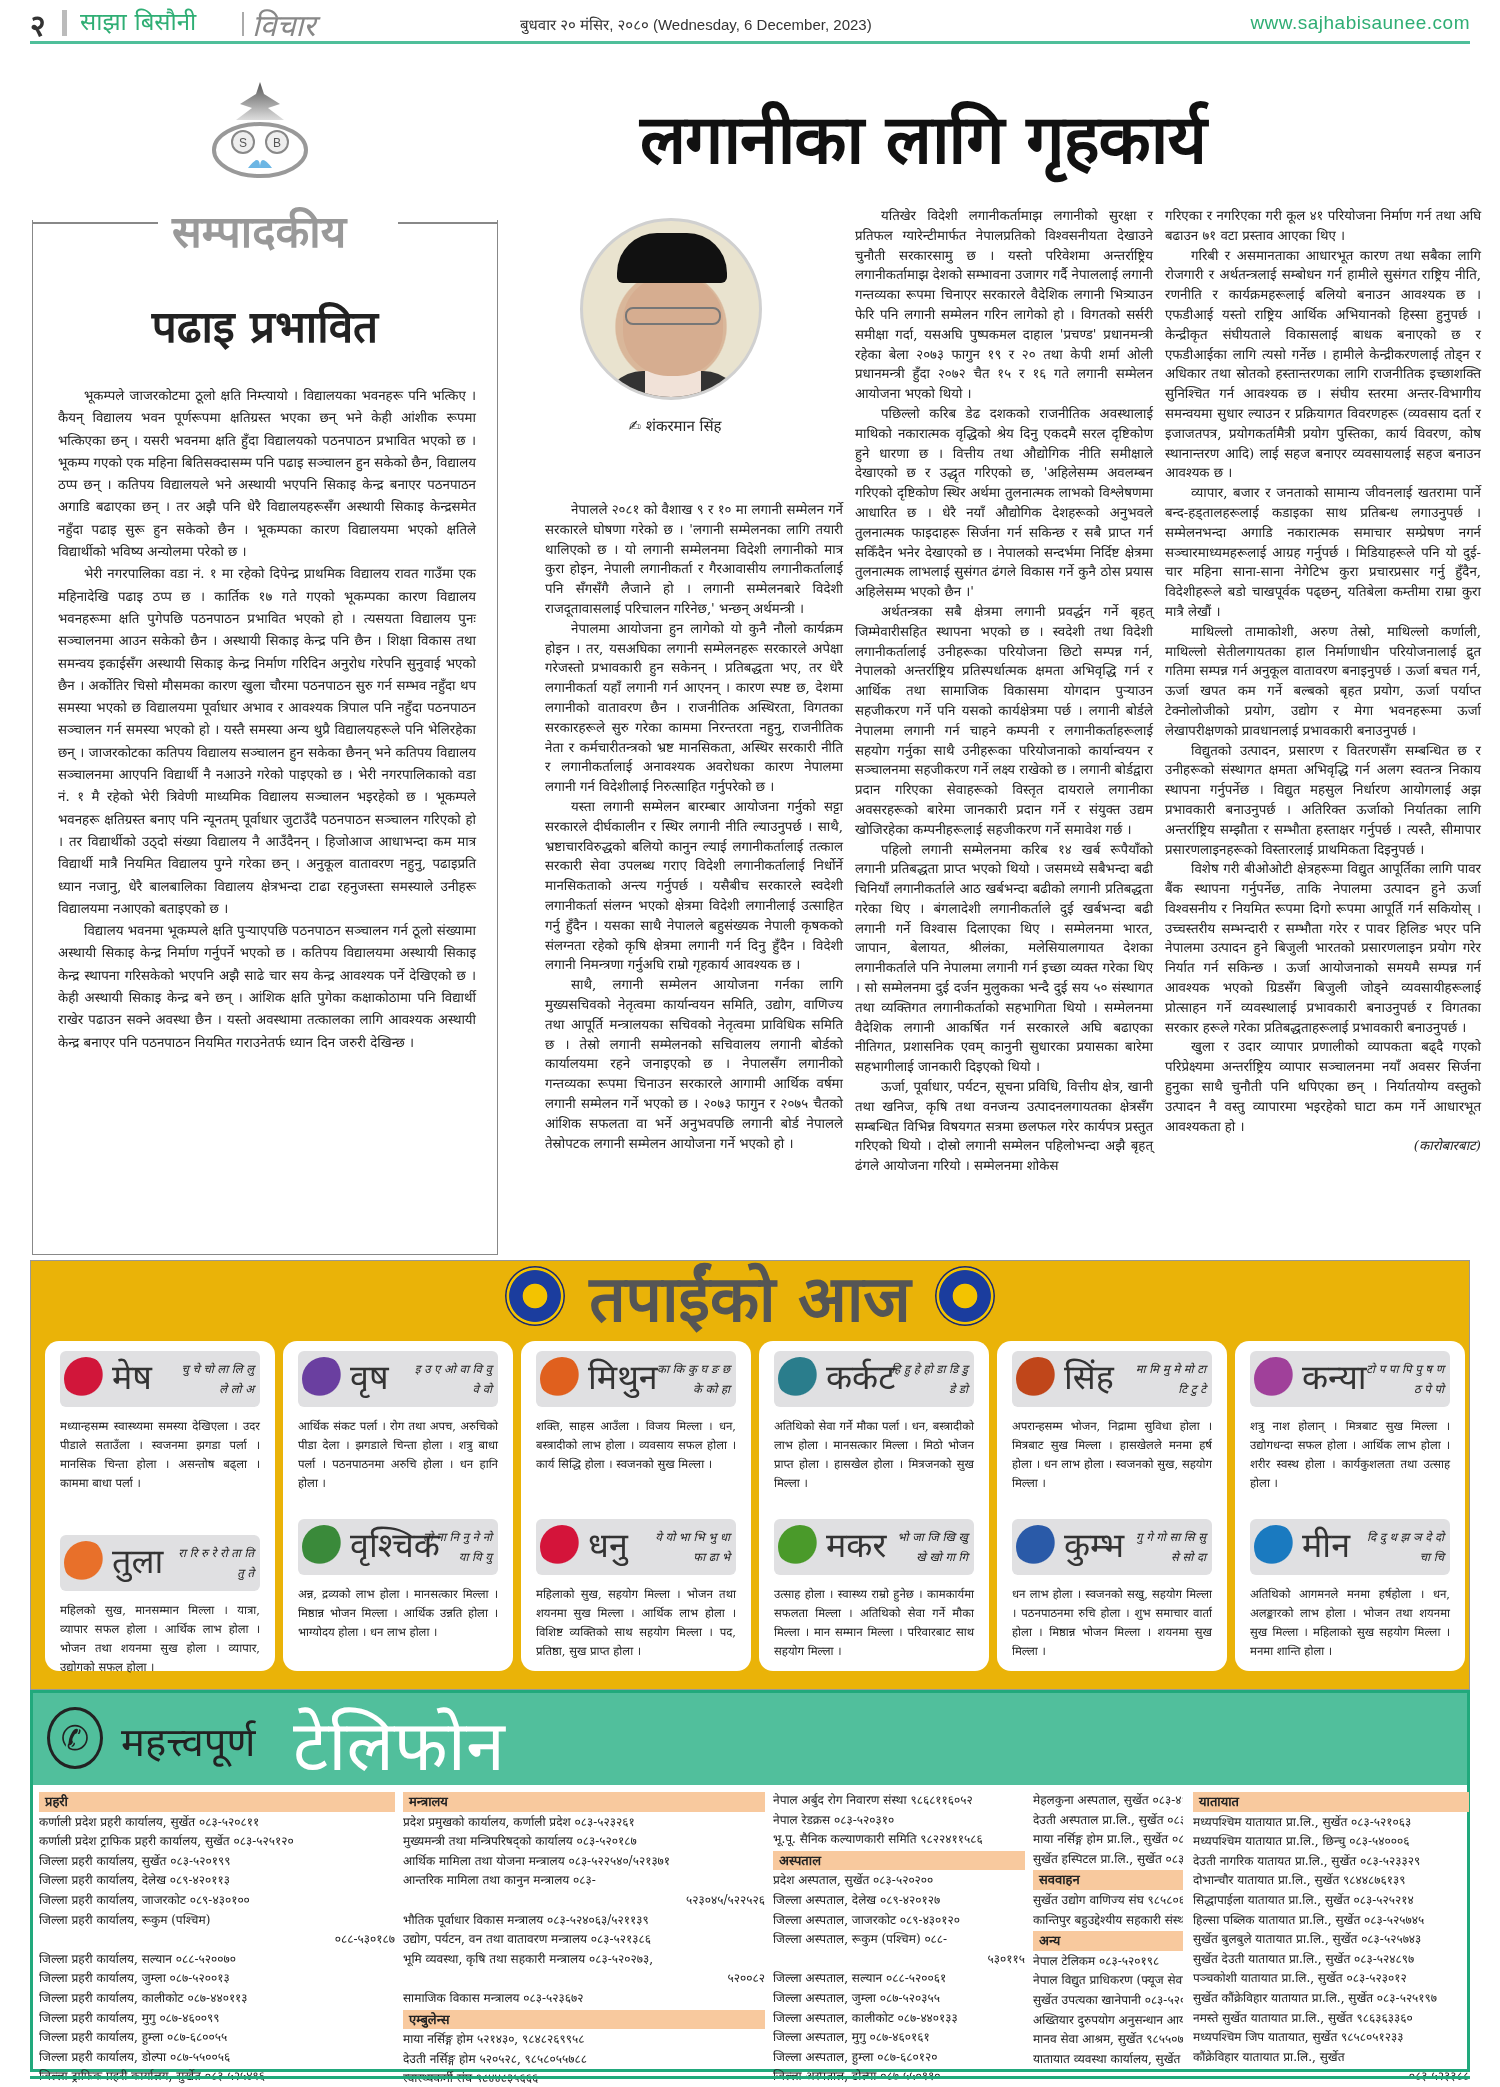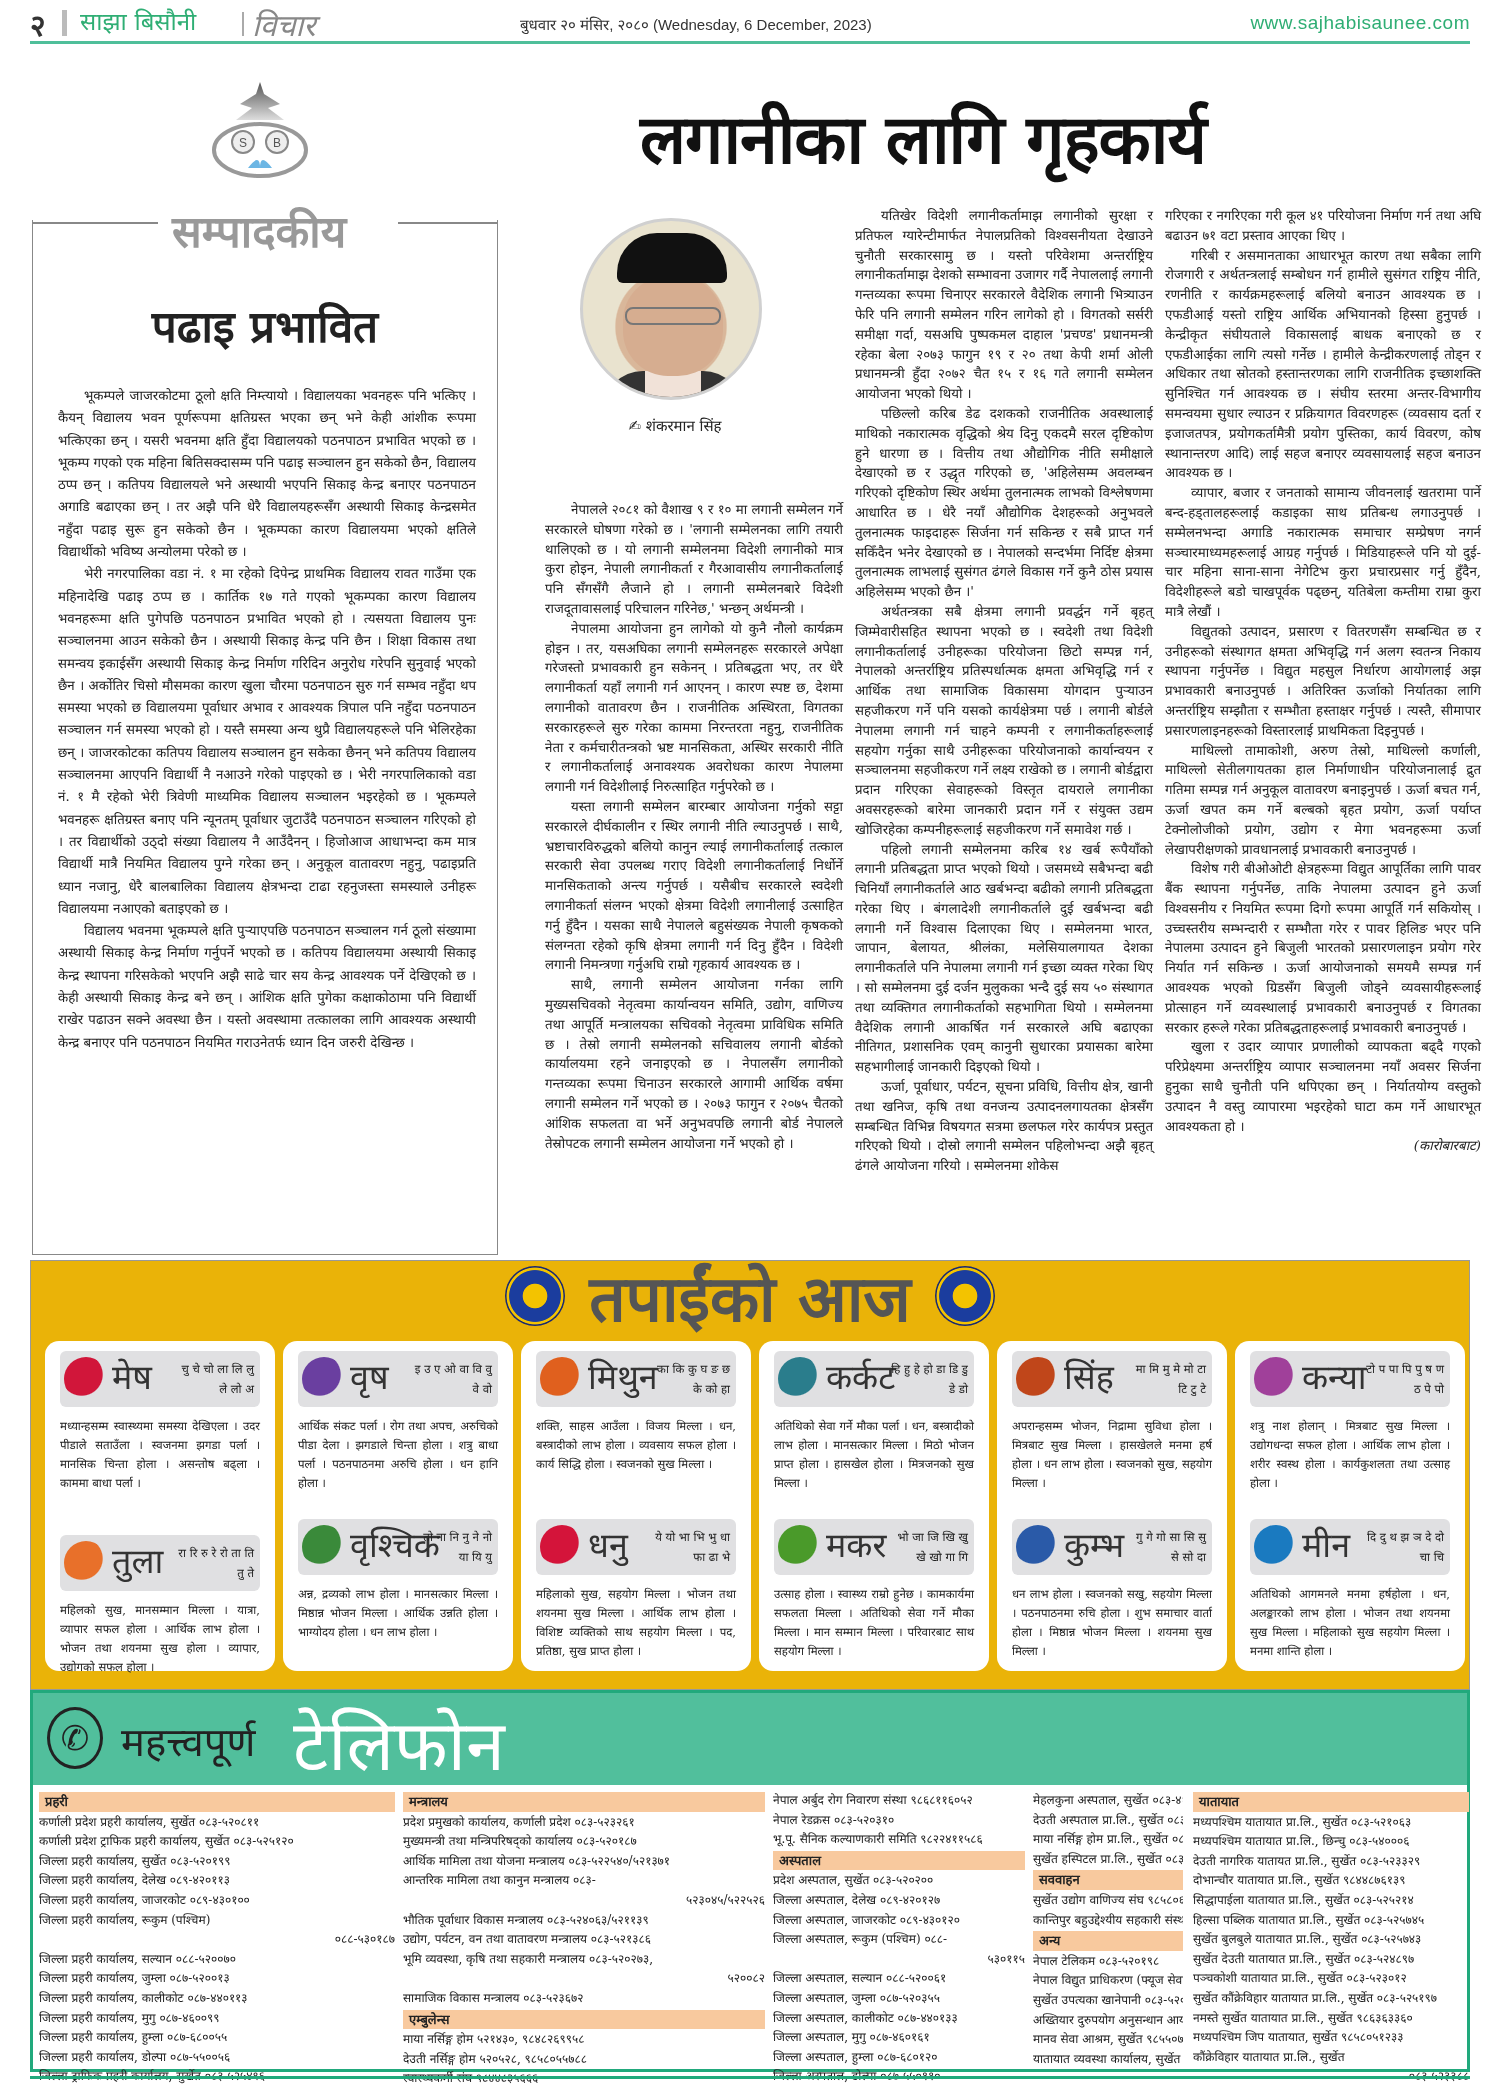--- a/index.html
+++ b/index.html
@@ -38,21 +38,21 @@
   .source { text-align: right; font-style: italic; }
 
   .horo { position: absolute; left: 30px; top: 1260px; width: 1440px; height: 430px; background: #eab308; border: 1px solid #999; }
   .horo-banner { position: absolute; left: 0; top: 0; width: 100%; height: 70px; display: flex; align-items: center; justify-content: center; gap: 24px; }
   .horo-banner .wheel { width: 60px; height: 60px; border-radius: 50%; background: radial-gradient(circle, #f3c300 0 28%, #1b3d9e 30% 60%, #f3c300 62% 66%, #1b2a70 68%); }
   .horo-title { font-size: 64px; font-weight: bold; color: #555; }
   .sign-card { position: absolute; width: 230px; height: 330px; background: #fff; border-radius: 14px; }
   .sign-head { position: absolute; left: 15px; top: 10px; width: 200px; height: 56px; background: #e0e0e2; border-radius: 6px; }
   .sign-icon { position: absolute; left: 4px; top: 6px; width: 44px; height: 44px; border-radius: 50%; }
   .sign-name { position: absolute; left: 52px; top: 4px; font-size: 34px; color: #333; line-height: 44px; }
-  .sign-syll { position: absolute; right: 6px; top: 8px; font-size: 11.5px; line-height: 20px; color: #222; text-align: right; width: 80px; }
+  .sign-syll { position: absolute; right: 6px; top: 8px; font-size: 11.5px; line-height: 20px; color: #222; text-align: right; width: 80px; font-style: italic; }
   .sign-text { position: absolute; left: 15px; top: 76px; width: 200px; font-size: 11.5px; line-height: 19px; text-align: justify; font-family: "DejaVu Serif", serif; color: #222; }
 
   .phone { position: absolute; left: 30px; top: 1690px; width: 1440px; height: 382px; border: 3px solid #21a97c; }
   .phone-banner { position: absolute; left: 0; top: 0; width: 100%; height: 92px; background: #51bf9c; }
   .phone-icon { position: absolute; left: 14px; top: 14px; width: 56px; height: 62px; border: 3px solid #222; border-radius: 50%; display: flex; align-items: center; justify-content: center; font-size: 34px; color: #222; }
   .phone-label1 { position: absolute; left: 88px; top: 20px; font-size: 40px; color: #222; }
   .phone-label2 { position: absolute; left: 260px; top: 2px; font-size: 70px; color: #fff; }
   .ph-col { position: absolute; top: 98px; font-size: 12px; line-height: 19.6px; font-family: "DejaVu Serif", serif; color: #222; }
   .ph-head { background: #f8c99e; font-weight: bold; font-size: 13px; padding-left: 6px; margin: 1px 0; }
   .ph-item { white-space: nowrap; overflow: hidden; }
@@ -125,22 +125,22 @@
   <p>यतिखेर विदेशी लगानीकर्तामाझ लगानीको सुरक्षा र प्रतिफल ग्यारेन्टीमार्फत नेपालप्रतिको विश्वसनीयता देखाउने चुनौती सरकारसामु छ । यस्तो परिवेशमा अन्तर्राष्ट्रिय लगानीकर्तामाझ देशको सम्भावना उजागर गर्दै नेपाललाई लगानी गन्तव्यका रूपमा चिनाएर सरकारले वैदेशिक लगानी भित्र्याउन फेरि पनि लगानी सम्मेलन गरिन लागेको हो । विगतको सर्सरी समीक्षा गर्दा, यसअघि पुष्पकमल दाहाल 'प्रचण्ड' प्रधानमन्त्री रहेका बेला २०७३ फागुन १९ र २० तथा केपी शर्मा ओली प्रधानमन्त्री हुँदा २०७२ चैत १५ र १६ गते लगानी सम्मेलन आयोजना भएको थियो ।</p>
   <p>पछिल्लो करिब डेढ दशकको राजनीतिक अवस्थालाई माथिको नकारात्मक वृद्धिको श्रेय दिनु एकदमै सरल दृष्टिकोण हुने धारणा छ । वित्तीय तथा औद्योगिक नीति समीक्षाले देखाएको छ र उद्धृत गरिएको छ, 'अहिलेसम्म अवलम्बन गरिएको दृष्टिकोण स्थिर अर्थमा तुलनात्मक लाभको विश्लेषणमा आधारित छ । धेरै नयाँ औद्योगिक देशहरूको अनुभवले तुलनात्मक फाइदाहरू सिर्जना गर्न सकिन्छ र सबै प्राप्त गर्न सकिँदैन भनेर देखाएको छ । नेपालको सन्दर्भमा निर्दिष्ट क्षेत्रमा तुलनात्मक लाभलाई सुसंगत ढंगले विकास गर्ने कुनै ठोस प्रयास अहिलेसम्म भएको छैन ।'</p>
   <p>अर्थतन्त्रका सबै क्षेत्रमा लगानी प्रवर्द्धन गर्ने बृहत् जिम्मेवारीसहित स्थापना भएको छ । स्वदेशी तथा विदेशी लगानीकर्तालाई उनीहरूका परियोजना छिटो सम्पन्न गर्न, नेपालको अन्तर्राष्ट्रिय प्रतिस्पर्धात्मक क्षमता अभिवृद्धि गर्न र आर्थिक तथा सामाजिक विकासमा योगदान पुऱ्याउन सहजीकरण गर्ने पनि यसको कार्यक्षेत्रमा पर्छ । लगानी बोर्डले नेपालमा लगानी गर्न चाहने कम्पनी र लगानीकर्ताहरूलाई सहयोग गर्नुका साथै उनीहरूका परियोजनाको कार्यान्वयन र सञ्चालनमा सहजीकरण गर्ने लक्ष्य राखेको छ । लगानी बोर्डद्वारा प्रदान गरिएका सेवाहरूको विस्तृत दायराले लगानीका अवसरहरूको बारेमा जानकारी प्रदान गर्ने र संयुक्त उद्यम खोजिरहेका कम्पनीहरूलाई सहजीकरण गर्ने समावेश गर्छ ।</p>
   <p>पहिलो लगानी सम्मेलनमा करिब १४ खर्ब रूपैयाँको लगानी प्रतिबद्धता प्राप्त भएको थियो । जसमध्ये सबैभन्दा बढी चिनियाँ लगानीकर्ताले आठ खर्बभन्दा बढीको लगानी प्रतिबद्धता गरेका थिए । बंगलादेशी लगानीकर्ताले दुई खर्बभन्दा बढी लगानी गर्ने विश्वास दिलाएका थिए । सम्मेलनमा भारत, जापान, बेलायत, श्रीलंका, मलेसियालगायत देशका लगानीकर्ताले पनि नेपालमा लगानी गर्न इच्छा व्यक्त गरेका थिए । सो सम्मेलनमा दुई दर्जन मुलुकका भन्दै दुई सय ५० संस्थागत तथा व्यक्तिगत लगानीकर्ताको सहभागिता थियो । सम्मेलनमा वैदेशिक लगानी आकर्षित गर्न सरकारले अघि बढाएका नीतिगत, प्रशासनिक एवम् कानुनी सुधारका प्रयासका बारेमा सहभागीलाई जानकारी दिइएको थियो ।</p>
   <p>ऊर्जा, पूर्वाधार, पर्यटन, सूचना प्रविधि, वित्तीय क्षेत्र, खानी तथा खनिज, कृषि तथा वनजन्य उत्पादनलगायतका क्षेत्रसँग सम्बन्धित विभिन्न विषयगत सत्रमा छलफल गरेर कार्यपत्र प्रस्तुत गरिएको थियो । दोस्रो लगानी सम्मेलन पहिलोभन्दा अझै बृहत् ढंगले आयोजना गरियो । सम्मेलनमा शोकेस</p>
 </div>
 <div class="col col3">
   <p style="text-indent:0">गरिएका र नगरिएका गरी कूल ४१ परियोजना निर्माण गर्न तथा अघि बढाउन ७१ वटा प्रस्ताव आएका थिए ।</p>
   <p>गरिबी र असमानताका आधारभूत कारण तथा सबैका लागि रोजगारी र अर्थतन्त्रलाई सम्बोधन गर्न हामीले सुसंगत राष्ट्रिय नीति, रणनीति र कार्यक्रमहरूलाई बलियो बनाउन आवश्यक छ । एफडीआई यस्तो राष्ट्रिय आर्थिक अभियानको हिस्सा हुनुपर्छ । केन्द्रीकृत संघीयताले विकासलाई बाधक बनाएको छ र एफडीआईका लागि त्यसो गर्नेछ । हामीले केन्द्रीकरणलाई तोड्न र अधिकार तथा स्रोतको हस्तान्तरणका लागि राजनीतिक इच्छाशक्ति सुनिश्चित गर्न आवश्यक छ । संघीय स्तरमा अन्तर-विभागीय समन्वयमा सुधार ल्याउन र प्रक्रियागत विवरणहरू (व्यवसाय दर्ता र इजाजतपत्र, प्रयोगकर्तामैत्री प्रयोग पुस्तिका, कार्य विवरण, कोष स्थानान्तरण आदि) लाई सहज बनाएर व्यवसायलाई सहज बनाउन आवश्यक छ ।</p>
   <p>व्यापार, बजार र जनताको सामान्य जीवनलाई खतरामा पार्ने बन्द-हड्तालहरूलाई कडाइका साथ प्रतिबन्ध लगाउनुपर्छ । सम्मेलनभन्दा अगाडि नकारात्मक समाचार सम्प्रेषण नगर्न सञ्चारमाध्यमहरूलाई आग्रह गर्नुपर्छ । मिडियाहरूले पनि यो दुई-चार महिना साना-साना नेगेटिभ कुरा प्रचारप्रसार गर्नु हुँदैन, विदेशीहरूले बडो चाखपूर्वक पढ्छन्, यतिबेला कम्तीमा राम्रा कुरा मात्रै लेखौं ।</p>
+  <p>माथिल्लो तामाकोशी, अरुण तेस्रो, माथिल्लो कर्णाली, माथिल्लो सेतीलगायतका हाल निर्माणाधीन परियोजनालाई द्रुत गतिमा सम्पन्न गर्न अनुकूल वातावरण बनाइनुपर्छ । ऊर्जा बचत गर्न, ऊर्जा खपत कम गर्ने बल्बको बृहत प्रयोग, ऊर्जा पर्याप्त टेक्नोलोजीको प्रयोग, उद्योग र मेगा भवनहरूमा ऊर्जा लेखापरीक्षणको प्रावधानलाई प्रभावकारी बनाउनुपर्छ ।</p>
   <p>विद्युतको उत्पादन, प्रसारण र वितरणसँग सम्बन्धित छ र उनीहरूको संस्थागत क्षमता अभिवृद्धि गर्न अलग स्वतन्त्र निकाय स्थापना गर्नुपर्नेछ । विद्युत महसुल निर्धारण आयोगलाई अझ प्रभावकारी बनाउनुपर्छ । अतिरिक्त ऊर्जाको निर्यातका लागि अन्तर्राष्ट्रिय सम्झौता र सम्भौता हस्ताक्षर गर्नुपर्छ । त्यस्तै, सीमापार प्रसारणलाइनहरूको विस्तारलाई प्राथमिकता दिइनुपर्छ ।</p>
-  <p>माथिल्लो तामाकोशी, अरुण तेस्रो, माथिल्लो कर्णाली, माथिल्लो सेतीलगायतका हाल निर्माणाधीन परियोजनालाई द्रुत गतिमा सम्पन्न गर्न अनुकूल वातावरण बनाइनुपर्छ । ऊर्जा बचत गर्न, ऊर्जा खपत कम गर्ने बल्बको बृहत प्रयोग, ऊर्जा पर्याप्त टेक्नोलोजीको प्रयोग, उद्योग र मेगा भवनहरूमा ऊर्जा लेखापरीक्षणको प्रावधानलाई प्रभावकारी बनाउनुपर्छ ।</p>
   <p>विशेष गरी बीओओटी क्षेत्रहरूमा विद्युत आपूर्तिका लागि पावर बैंक स्थापना गर्नुपर्नेछ, ताकि नेपालमा उत्पादन हुने ऊर्जा विश्वसनीय र नियमित रूपमा दिगो रूपमा आपूर्ति गर्न सकियोस् । उच्चस्तरीय सम्भन्दारी र सम्भौता गरेर र पावर हिलिङ भएर पनि नेपालमा उत्पादन हुने बिजुली भारतको प्रसारणलाइन प्रयोग गरेर निर्यात गर्न सकिन्छ । ऊर्जा आयोजनाको समयमै सम्पन्न गर्न आवश्यक भएको ग्रिडसँग बिजुली जोड्ने व्यवसायीहरूलाई प्रोत्साहन गर्ने व्यवस्थालाई प्रभावकारी बनाउनुपर्छ र विगतका सरकार हरूले गरेका प्रतिबद्धताहरूलाई प्रभावकारी बनाउनुपर्छ ।</p>
   <p>खुला र उदार व्यापार प्रणालीको व्यापकता बढ्दै गएको परिप्रेक्ष्यमा अन्तर्राष्ट्रिय व्यापार सञ्चालनमा नयाँ अवसर सिर्जना हुनुका साथै चुनौती पनि थपिएका छन् । निर्यातयोग्य वस्तुको उत्पादन नै वस्तु व्यापारमा भइरहेको घाटा कम गर्ने आधारभूत आवश्यकता हो ।</p>
   <div class="source">(कारोबारबाट)</div>
 </div>
 
 <div class="horo">
   <div class="horo-banner">
     <div class="wheel"></div>
     <span class="horo-title">तपाईंको आज</span>
     <div class="wheel"></div>

